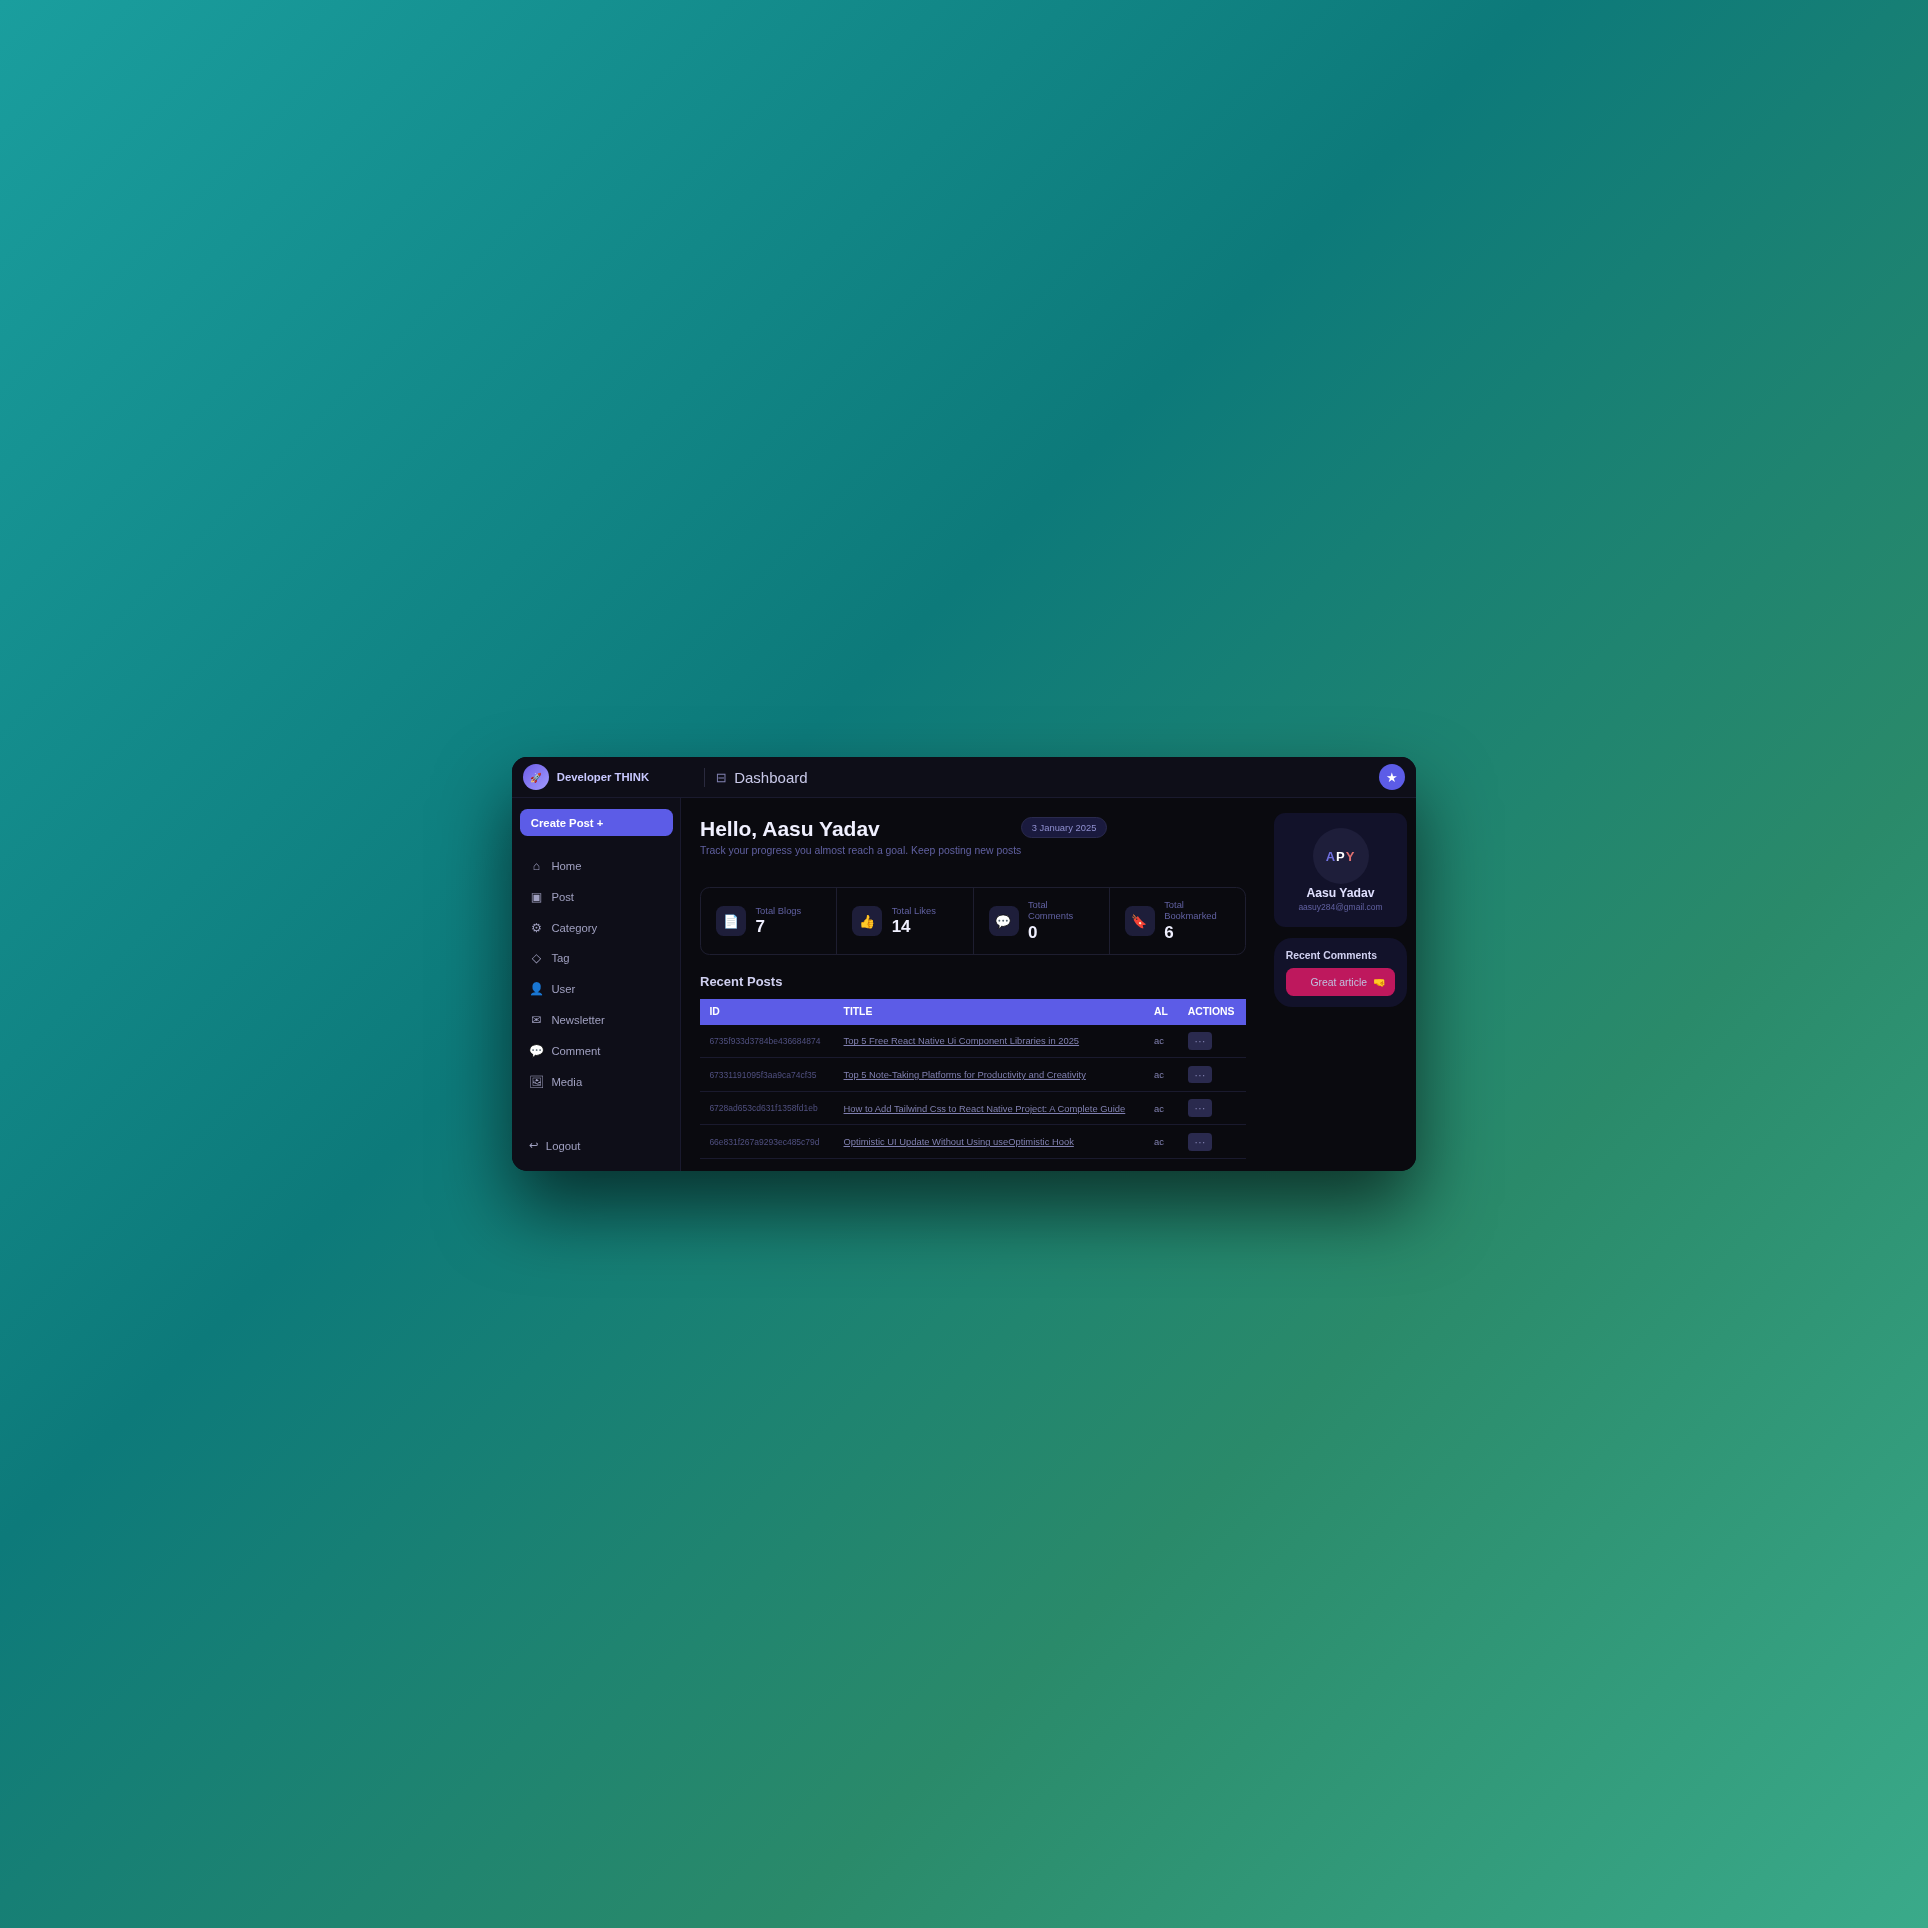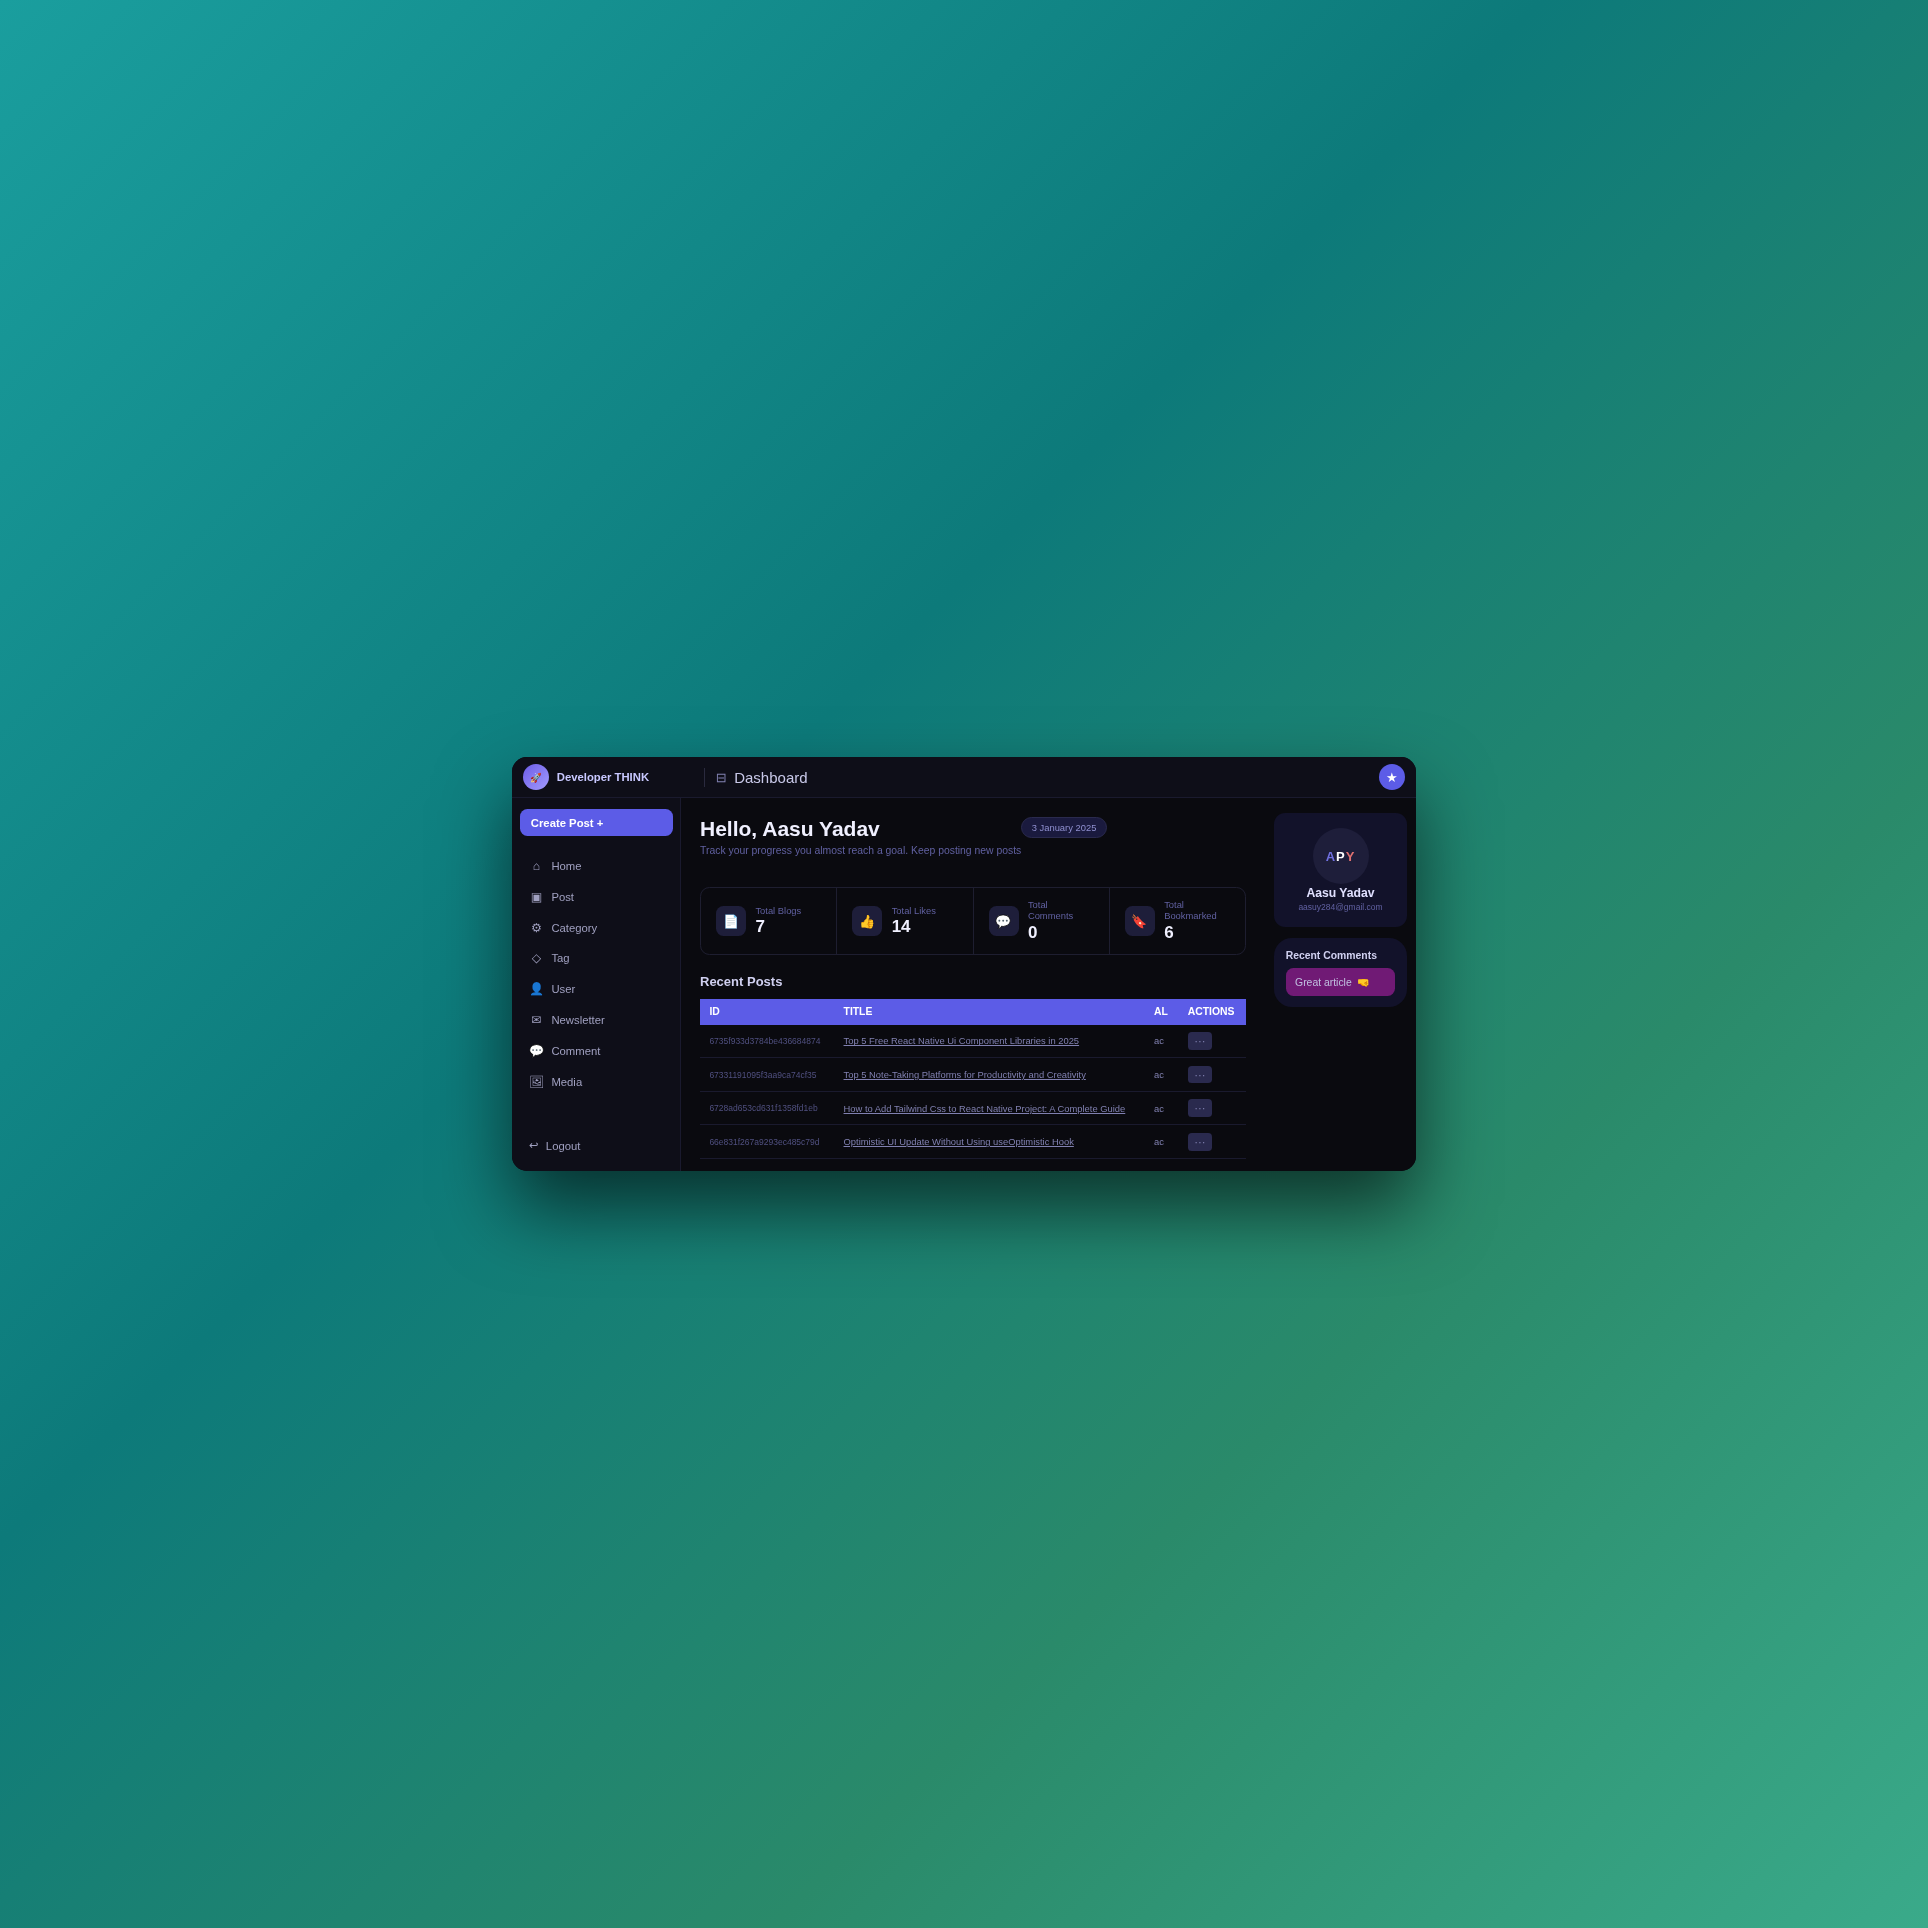--- a/index.html
+++ b/index.html
@@ -299,28 +299,29 @@
       border-radius: 18px;
       padding: 11.3px;
     }
     .recent-comments-title {
       font-size: 10.4px;
       font-weight: 600;
       color: #d0d0f0;
       margin-bottom: 7.5px;
     }
     .comment-bubble {
-      background: #701a75;
+      background: #be185d;
       border-radius: 7.5px;
       padding: 7.5px 9.4px;
       font-size: 10.4px;
       color: #c0c0e0;
       display: flex;
       align-items: center;
       gap: 6px;
+      justify-content: flex-end;
     }
     
     .topbar-layout-icon {
       font-size: 13px;
       color: #8080b0;
       margin-right: 7.5px;
     }
   </style>
 </head>
 <body>

